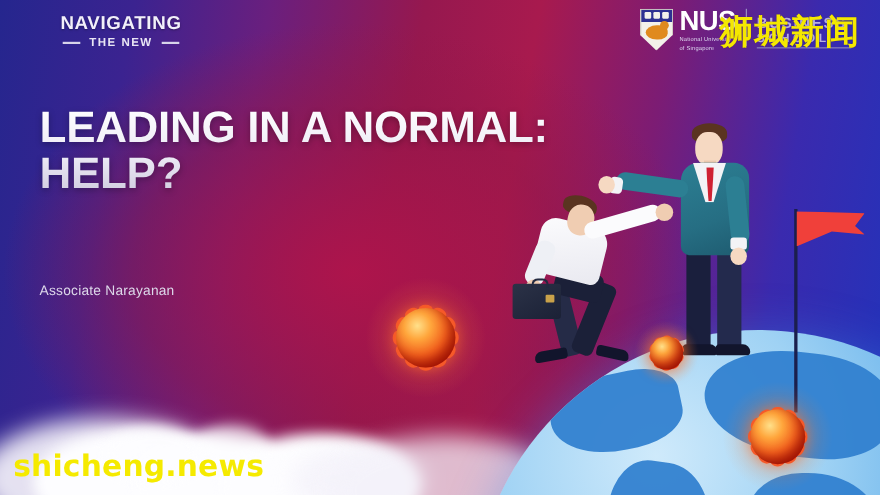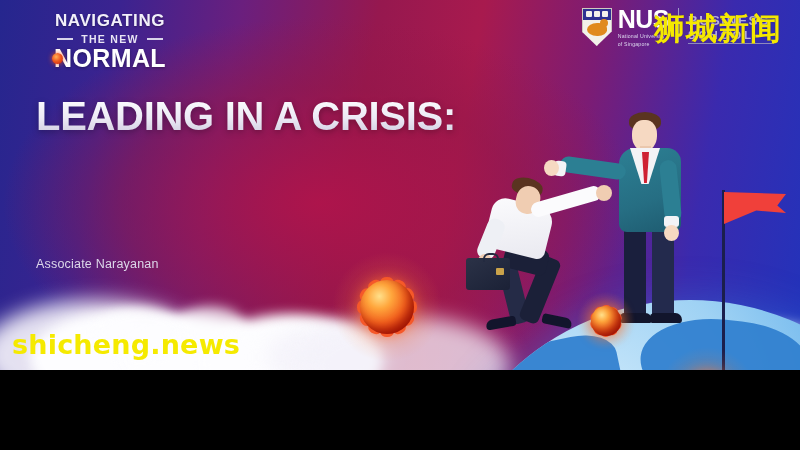--- a/index.html
+++ b/index.html
@@ -1,20 +1,20 @@
 <!DOCTYPE html>
 <html><head>
 <meta charset="utf-8">
 <style>
   * { margin:0; padding:0; box-sizing:border-box; }
   html,body { width:800px; height:450px; overflow:hidden; background:#000; }
   body { font-family:"Liberation Sans", sans-serif; }
 
   #stage {
-    position:relative; width:800px; height:370px; overflow:hidden;
+    position:relative; width:800px; height:450px; overflow:hidden;
     background:
       radial-gradient(ellipse 55% 70% at 40% 55%, rgba(175,20,75,0.95) 0%, rgba(150,22,72,0.55) 45%, rgba(120,25,90,0.0) 72%),
       linear-gradient(100deg, #25268e 0%, #3b2390 14%, #6a1f7e 28%, #96184f 44%, #a81a4e 56%, #7c1c74 70%, #3a2aae 85%, #2233bb 100%);
   }
 
   
   .cloudlayer { position:absolute; left:0; bottom:0; width:800px; height:150px; pointer-events:none; }
   .cloud { position:absolute; border-radius:50%; background:#fdfdff; filter:blur(6px); }
   .cloudsoft { position:absolute; border-radius:50%; background:#f4f2fa; filter:blur(10px); opacity:.92; }
 
@@ -321,24 +321,20 @@
     <div class="spike" style="transform:translate(-50%,0) rotate(330deg);"></div>
     <div class="core"></div>
   </div>
 
   <div id="brandlogo">
     <div class="l1">NAVIGATING</div>
     <div class="l2row">
       <span class="dash"></span>
       <span class="l2">THE NEW</span>
       <span class="dash"></span>
-    </div>
-    <div class="l3">
-      <span>NORMAL</span>
-      <span class="virusdot"></span>
     </div>
   </div>
 
   <div id="nuslogo">
     <div class="crest">
       <div class="shield"></div>
       <div class="band"></div>
       <div class="bandfig" style="left:4px;"></div>
       <div class="bandfig" style="left:12px;"></div>
       <div class="bandfig" style="left:20px;"></div>
@@ -357,21 +353,22 @@
           <div class="bsline2">SCHOOL</div>
           <div class="bsrule"></div>
         </div>
       </div>
     </div>
   </div>
 
   <div id="cnwatermark">狮城新闻</div>
 
   <div id="headline">
-    <span class="ln">LEADING IN A CRISIS:</span>
+    <span class="ln">LEADING IN A NORMAL:</span>
+    <span class="ln">HELP?</span>
   </div>
 
   <div id="speaker">
     <div class="rl">Associate Narayanan</div>
   </div>
 
   <div id="sitewm">shicheng.news</div>
 
 </div>
 

